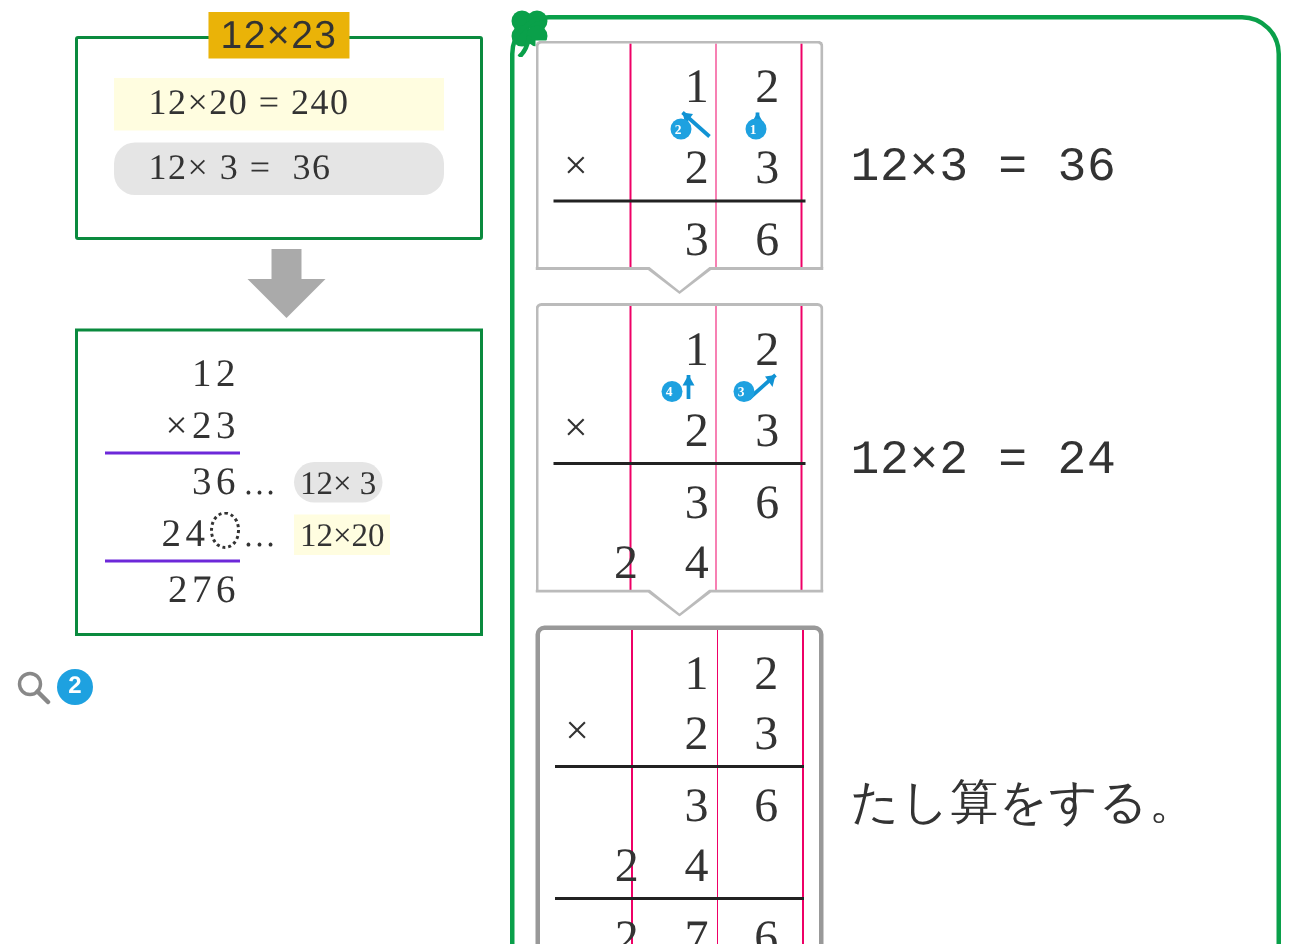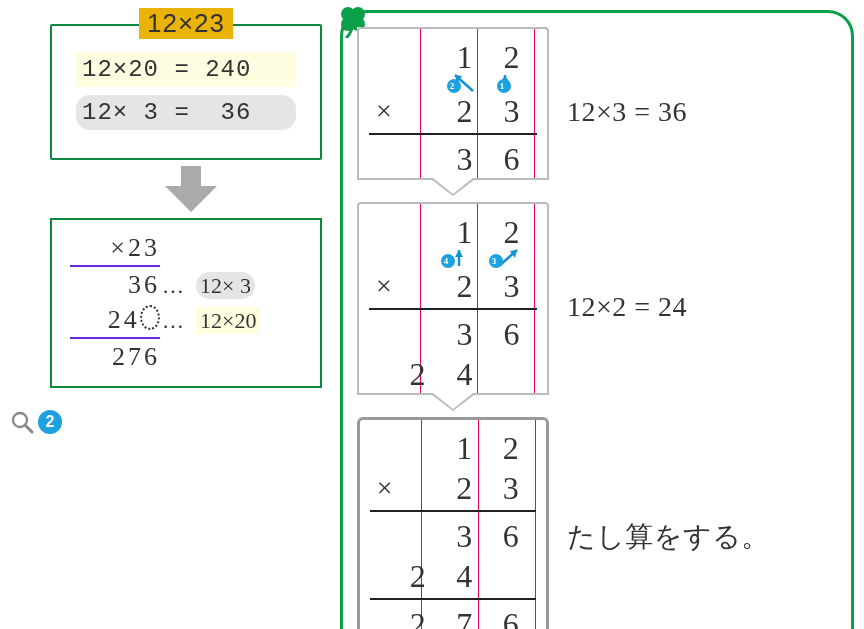--- a/index.html
+++ b/index.html
@@ -38,23 +38,23 @@
     top: -18px;
     left: 50%;
     transform: translateX(-50%);
     background: #eab308;
     padding: 0 8px;
     font-size: 26px;
     letter-spacing: 1px;
   }
   .hl {
     font-size: 24px;
-    font-family: Liberation Mono, monospace;
+    font-family: Liberation Serif, serif;
     letter-spacing: 1px;
-    padding: 4px 6px;
+    padding: 4px 23px;
     margin: 8px 0;
     white-space: pre;
   }
   .hl-yellow { background: #fffde0; }
   .hl-pink   { background: #e5e5e5; border-radius: 14px; }
 
   
   .arrow-down {
     text-align: center;
     margin: 6px 0 2px 40px;
@@ -144,22 +144,22 @@
     width: 34px; height: 34px;
   }
 
   .step-row {
     display: flex;
     align-items: center;
     gap: 18px;
     margin-bottom: 6px;
   }
   .step-label {
-    font-family: Liberation Serif, serif;
-    font-size: 28px;
+    font-family: Liberation Mono, monospace;
+    font-size: 32px;
     letter-spacing: 0.5px;
     line-height: 1.5;
     white-space: pre-line;
   }
 
   
   .card {
     width: 192px;
     position: relative;
     background: #fff;
@@ -256,20 +256,23 @@
 
     <div class="arrow-down">
       <svg viewBox="0 0 60 46">
           <path d="M20 0 H40 V20 H56 L30 46 L4 20 H20 Z" fill="#aaaaaa"></path>
         </svg>
     </div>
 
     <div class="calc-box">
       <div class="calc">
         <div class="calc-row">
+            <div class="calc-num"> 12</div>
+          </div>
+        <div class="calc-row">
             <div class="calc-num">×23</div>
           </div>
         <div class="calc-row">
             <div class="calc-num underline"> 36</div>
           <div class="calc-ann">…<span class="pad hl-pink">12× 3</span></div>
           </div>
         <div class="calc-row">
           <div class="calc-num"><span>24</span><span class="dotted-zero"></span></div>
           <div class="calc-ann">…<span class="pad hl-yellow">12×20</span></div>
           </div>

